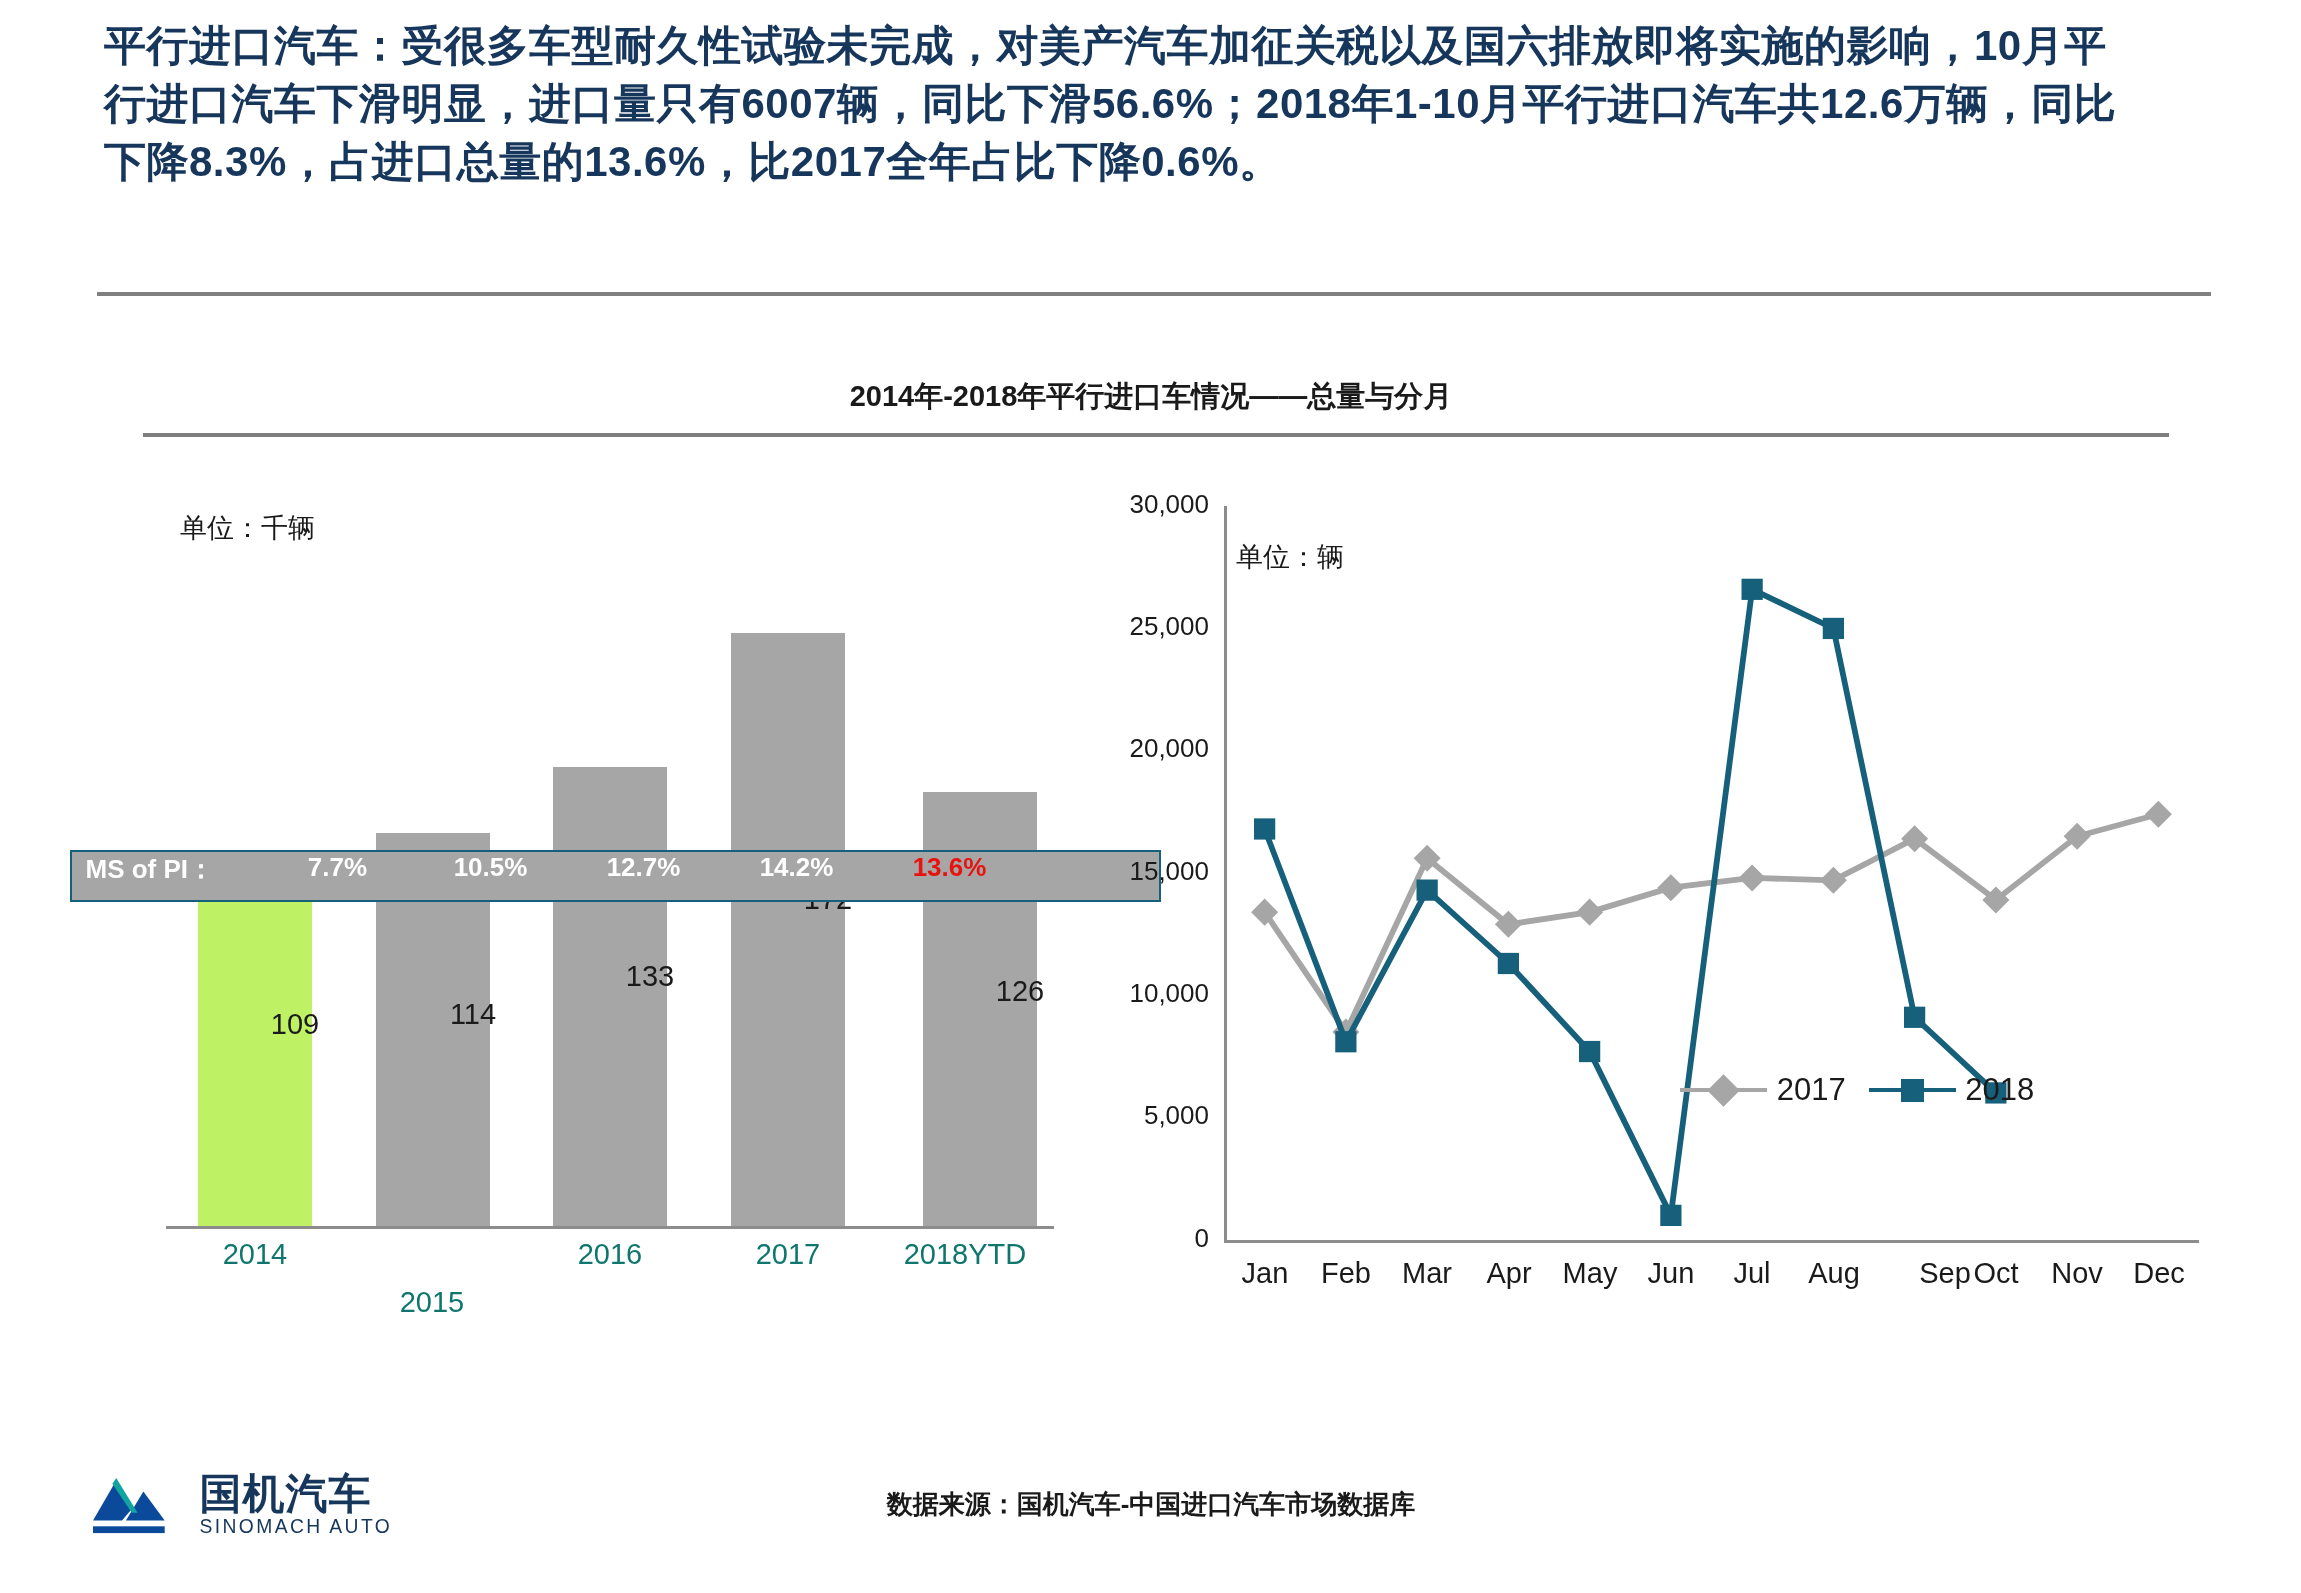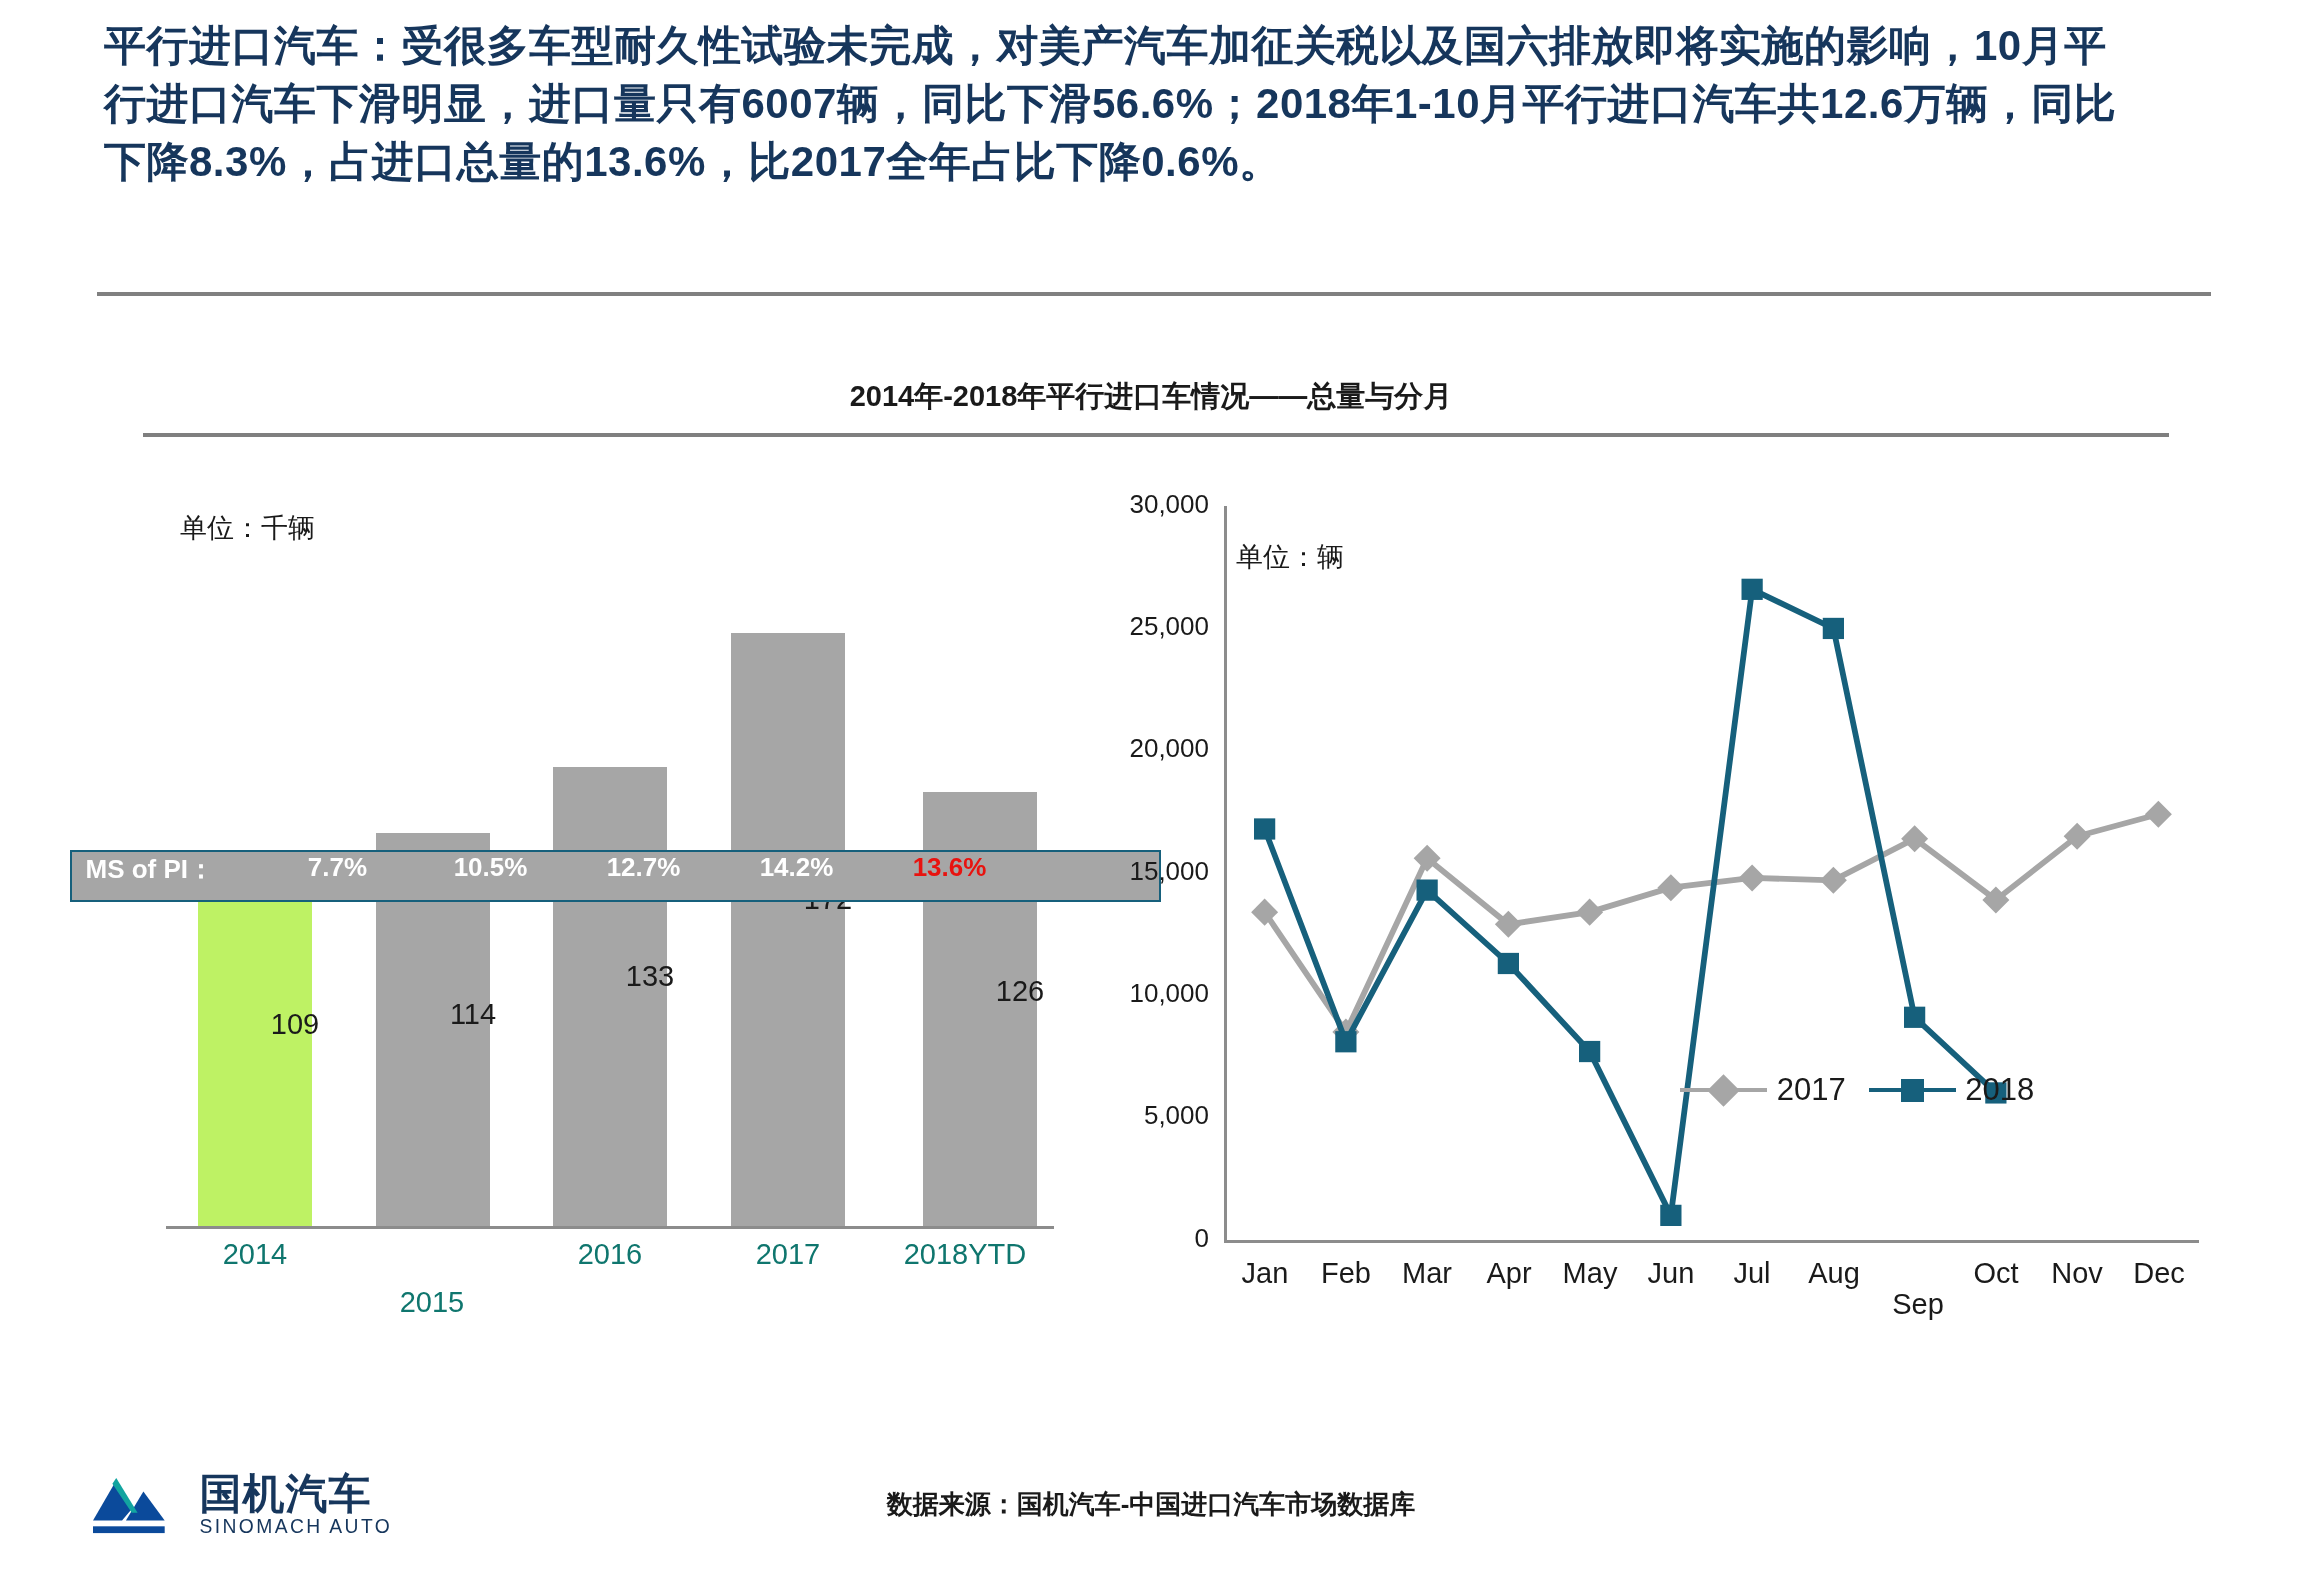--- a/index.html
+++ b/index.html
@@ -305,21 +305,21 @@
     <div class="y-tick" style="top: 157px;">25,000</div>
     <div class="y-tick" style="top: 35px;">30,000</div>
     <div class="x-tick" style="left: 121px;">Jan</div>
     <div class="x-tick" style="left: 202px;">Feb</div>
     <div class="x-tick" style="left: 283px;">Mar</div>
     <div class="x-tick" style="left: 365px;">Apr</div>
     <div class="x-tick" style="left: 446px;">May</div>
     <div class="x-tick" style="left: 527px;">Jun</div>
     <div class="x-tick" style="left: 608px;">Jul</div>
     <div class="x-tick" style="left: 690px;">Aug</div>
-    <div class="x-tick" style="left: 774px; margin-top: 31px;">Sep</div>
+    <div class="x-tick" style="left: 801px;">Sep</div>
     <div class="x-tick" style="left: 852px;">Oct</div>
     <div class="x-tick" style="left: 933px;">Nov</div>
     <div class="x-tick" style="left: 1015px;">Dec</div>
   </div>
 
 <div id="logo">
   <div id="logo-mark">
     <svg width="93" height="70" viewBox="0 0 96 72">
       <polygon points="0,52 22,14 40,40 30,52" fill="#0b4a9b"></polygon>
       <polygon points="34,52 52,22 74,52" fill="#0b4a9b"></polygon>

